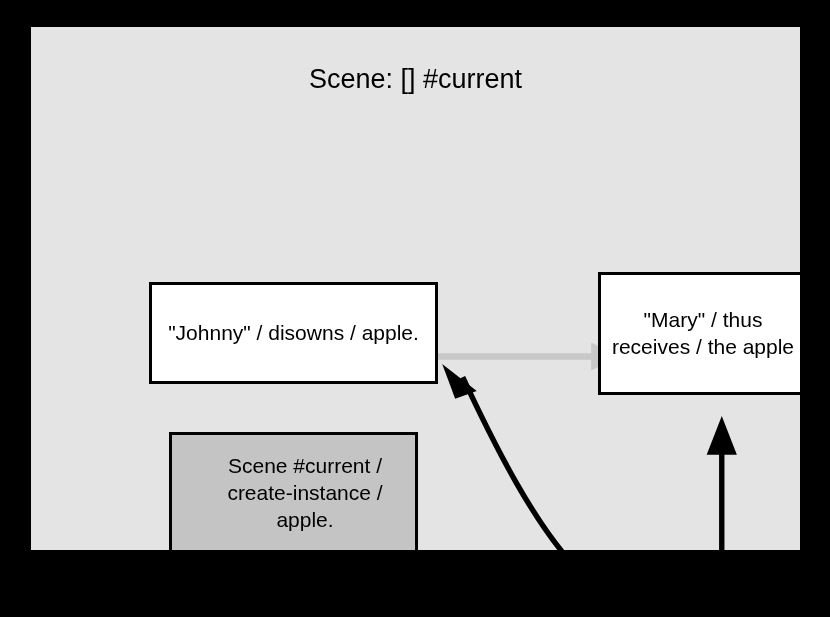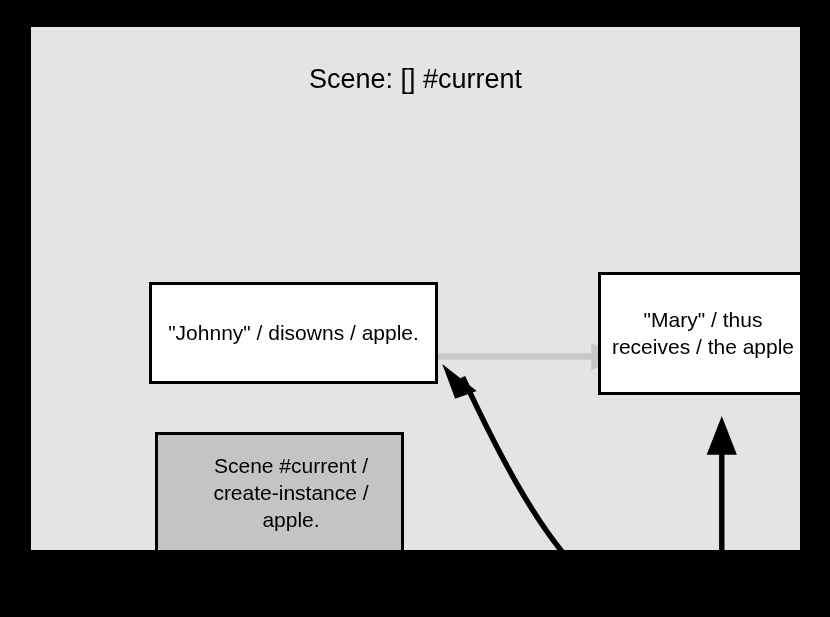--- a/index.html
+++ b/index.html
@@ -80,21 +80,21 @@
   }
 
   #node-mary {
     left: 567px;
     top: 245px;
     width: 210px;
     height: 123px;
   }
 
   #node-create-instance {
-    left: 124px;
+    left: 138px;
     top: 405px;
     width: 249px;
     height: 123px;
     padding-left: 33px;
   }
 
   .node-label {
     display: block;
     width: 100%;
   }

